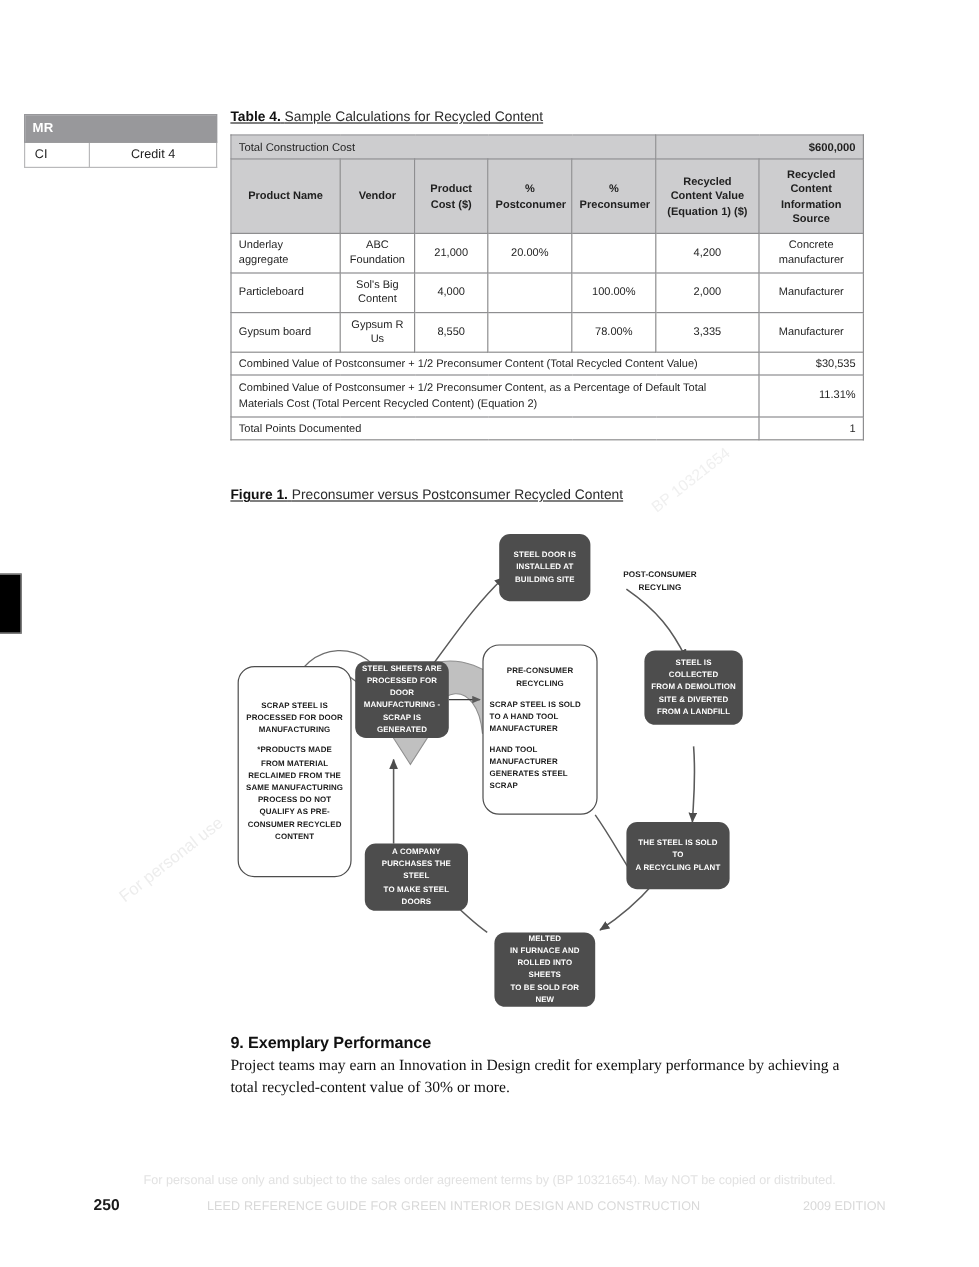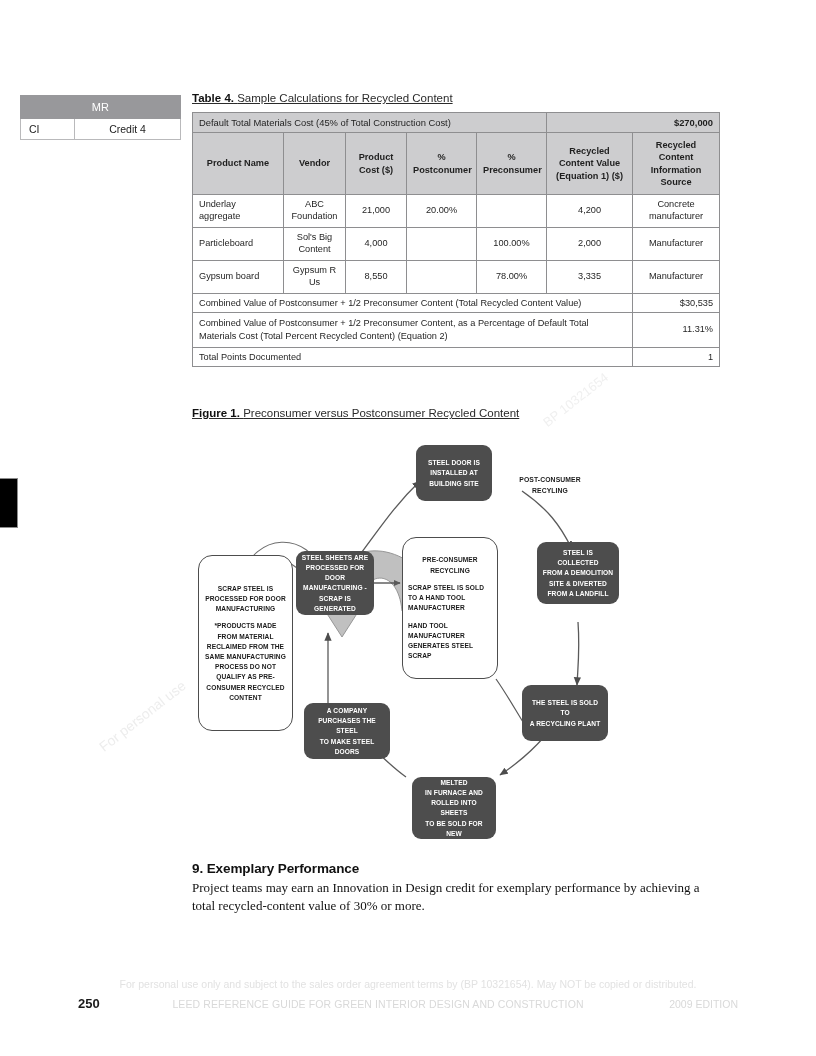--- a/index.html
+++ b/index.html
@@ -14,21 +14,21 @@
 
   
   #mr-table {
     position: absolute; left: 20px; top: 95px;
     width: 161px;
     border-collapse: collapse;
     font-size: 10.5px;
   }
   #mr-table .mr-head {
     background: #98989b; color: #ffffff;
-    text-align: center; font-weight: normal;
+    text-align: left; font-weight: bold;
     font-size: 11px; letter-spacing: .3px;
     padding: 5px 6px 5px 6px;
     border: 1px solid #98989b;
   }
   #mr-table td.cell {
     border: 1px solid #b9b9bb;
     padding: 4px 8px;
     color: #1c1c1c;
     height: 21px;
   }
@@ -182,22 +182,22 @@
       <col style="width:91px">
         <col style="width:62px">
         <col style="width:61px">
       <col style="width:70px">
         <col style="width:70px">
         <col style="width:86px">
         <col style="width:87px">
     </colgroup>
     <tbody>
       <tr class="band">
-        <td colspan="5">Default Total Materials Cost (45% of Total Construction Cost)</td>
-        <td class="val" colspan="2">$270,000</td>
+        <td colspan="5">Total Construction Cost</td>
+        <td class="val" colspan="2">$600,000</td>
       </tr>
       <tr class="hdr">
         <td>Product Name</td>
         <td>Vendor</td>
         <td>Product Cost ($)</td>
         <td>% Postconumer</td>
         <td>% Preconsumer</td>
         <td>Recycled Content Value (Equation 1) ($)</td>
         <td>Recycled Content Information Source</td>
       </tr>

